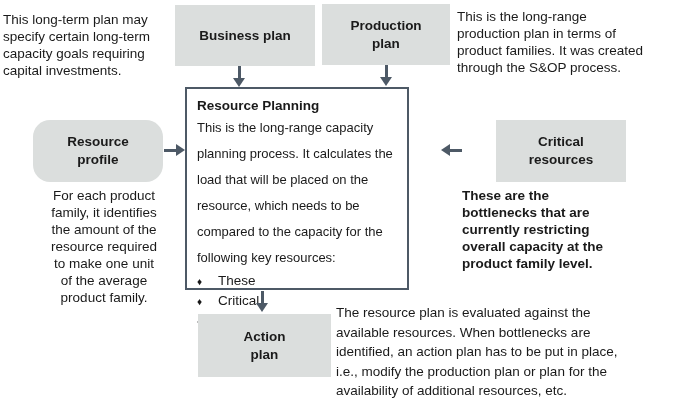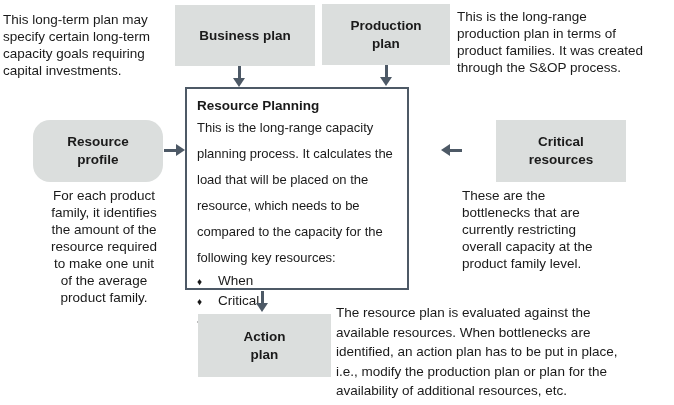--- a/index.html
+++ b/index.html
@@ -143,42 +143,42 @@
     <div class="center-title">Resource Planning</div>
     <div class="center-body">This is the long-range capacity
 planning process. It calculates the
 load that will be placed on the
 resource, which needs to be
 compared to the capacity for the
 following key resources:</div>
     <ul class="bullet-list">
       <li class="bullet-item">
         <span class="bullet-glyph">♦</span>
-        <span>When</span>
+        <span>These</span>
       </li>
       <li class="bullet-item">
         <span class="bullet-glyph">♦</span>
         <span>Critical</span>
       </li>
       <li class="bullet-item">
         <span class="bullet-glyph">♦</span>
         <span>Workforce</span>
       </li>
     </ul>
   </div>
 
   <p class="note" style="left:33px; top:187px; width:142px;text-align:center;">For each product
 family, it identifies
 the amount of the
 resource required
 to make one unit
 of the average
 product family.</p>
 
-  <p class="note" style="left:462px; top:187px; width:180px;">These are the
+  <p class="note" style="left:462px; top:187px; width:180px;font-weight:bold;">These are the
 bottlenecks that are
 currently restricting
 overall capacity at the
 product family level.</p>
 
   <div>
     <div class="stem-v" style="left:261px; top:291px; height:13px;"></div>
     <div class="head-down" style="left:256px; top:303px;"></div>
   </div>
 

